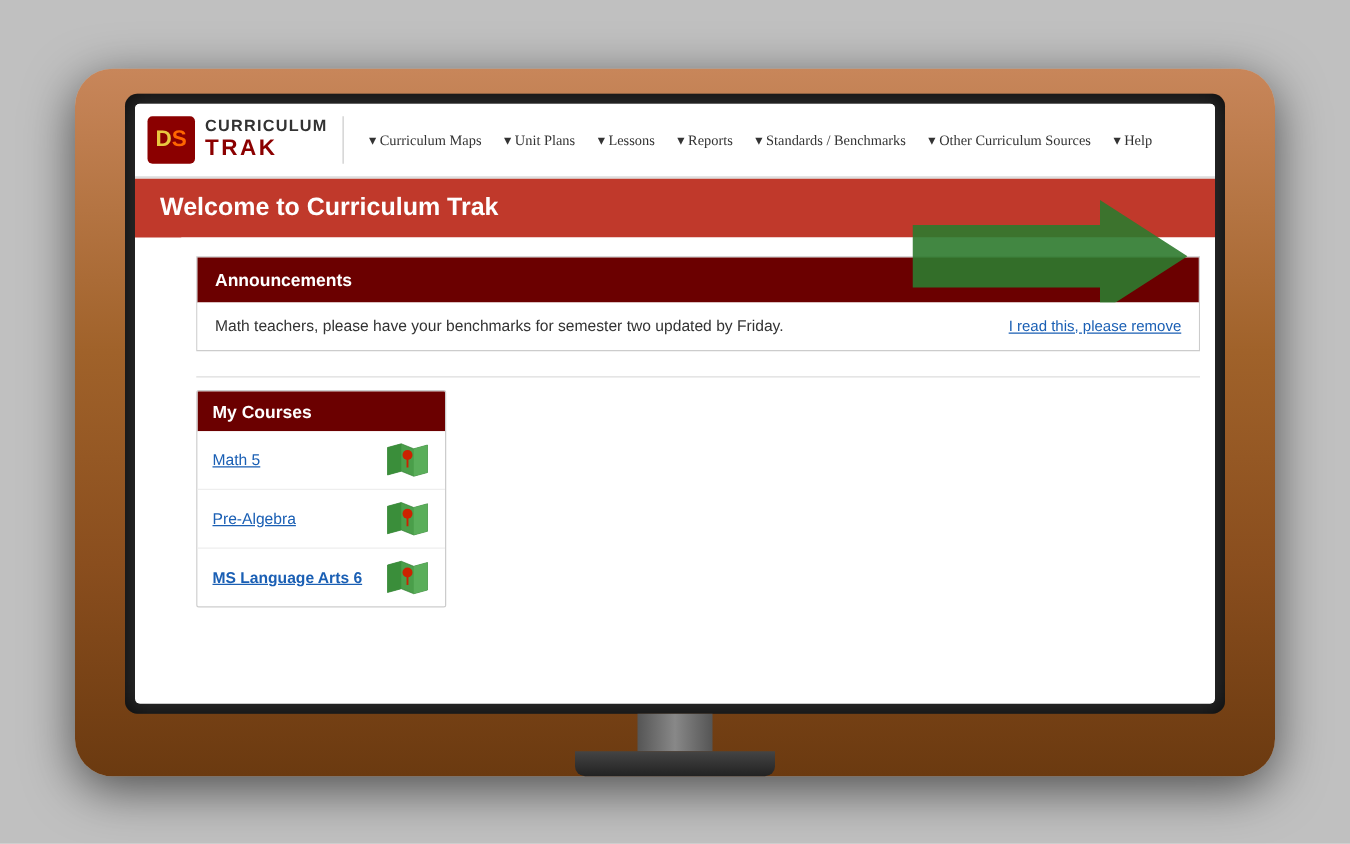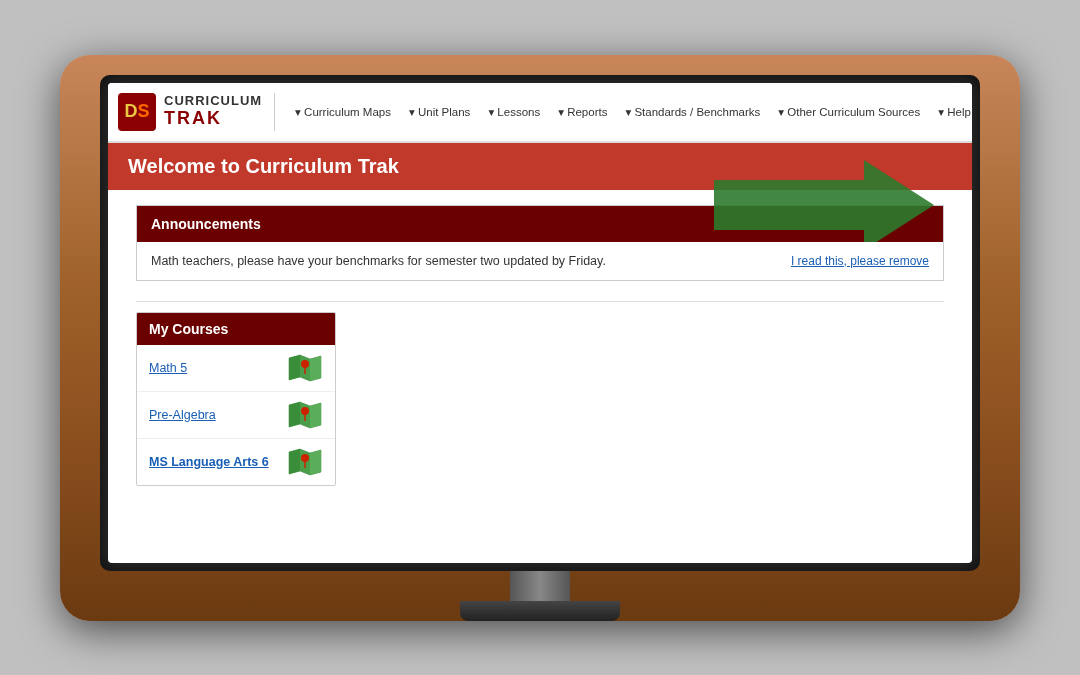--- a/index.html
+++ b/index.html
@@ -103,35 +103,37 @@
       align-items: center;
       gap: 2px;
       font-size: 11.5px;
     }
     .nav-link {
       color: #333;
       text-decoration: none;
       padding: 4px 8px;
       white-space: nowrap;
       cursor: pointer;
+      font-family: Liberation Serif, serif;
     }
 
     
     .welcome-banner {
       background: #c0392b;
       color: #fff;
       padding: 12px 20px;
       font-size: 20px;
       font-weight: bold;
     }
 
     
     .main-content {
-      padding: 15px 28px;
-      background: #fff;
+      padding: 15px 12px;
+      background: #fff;
+      margin-left: 37px;
     }
 
     
     .announcements-section {
       margin-bottom: 20px;
       border: 1px solid #ccc;
     }
     .announcements-header {
       background: #6b0000;
       color: #fff;

